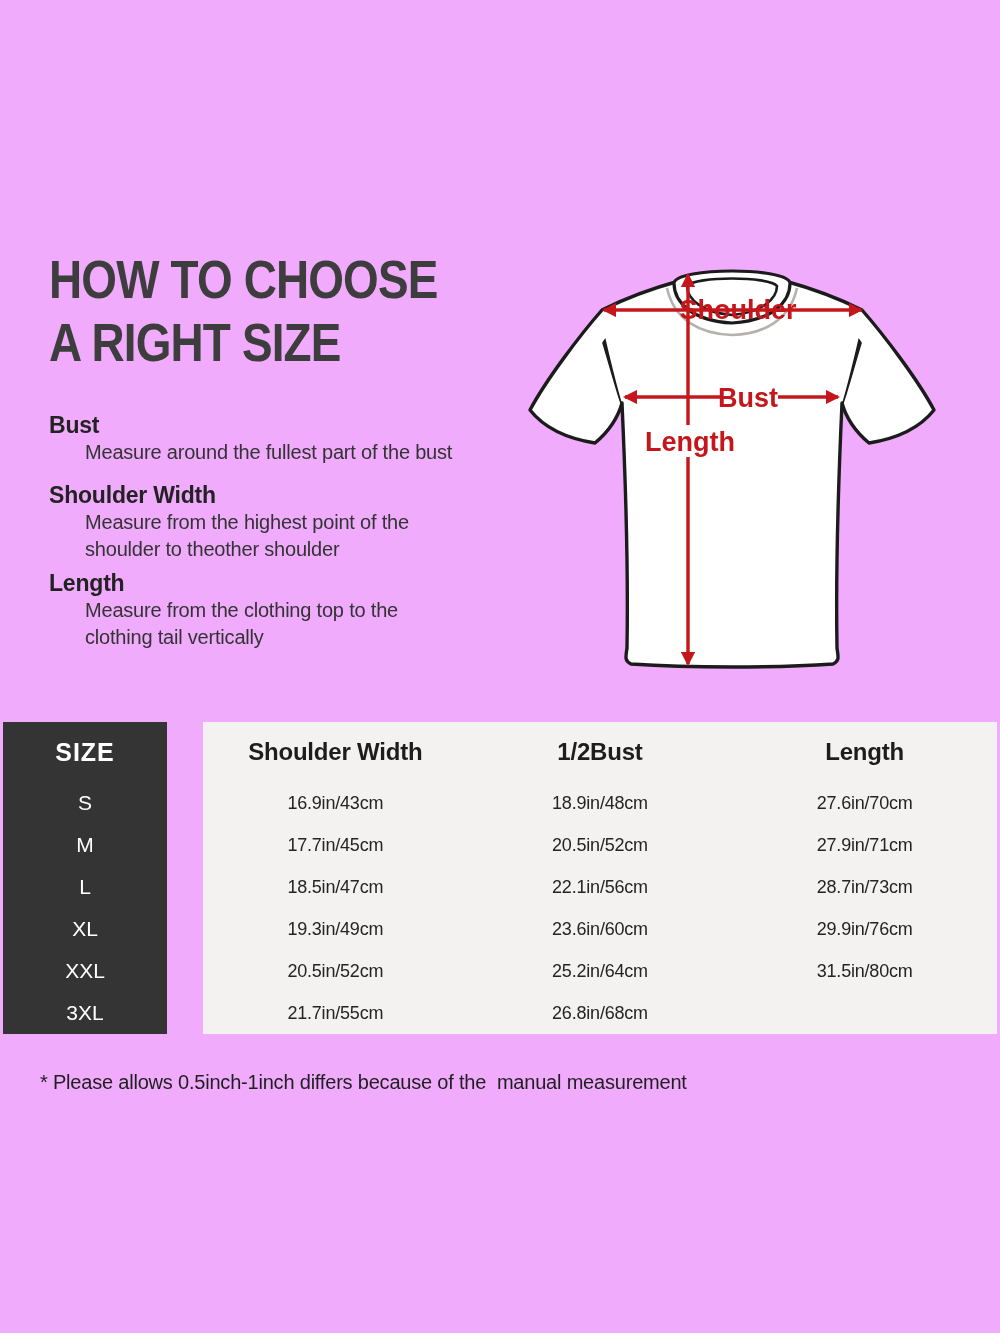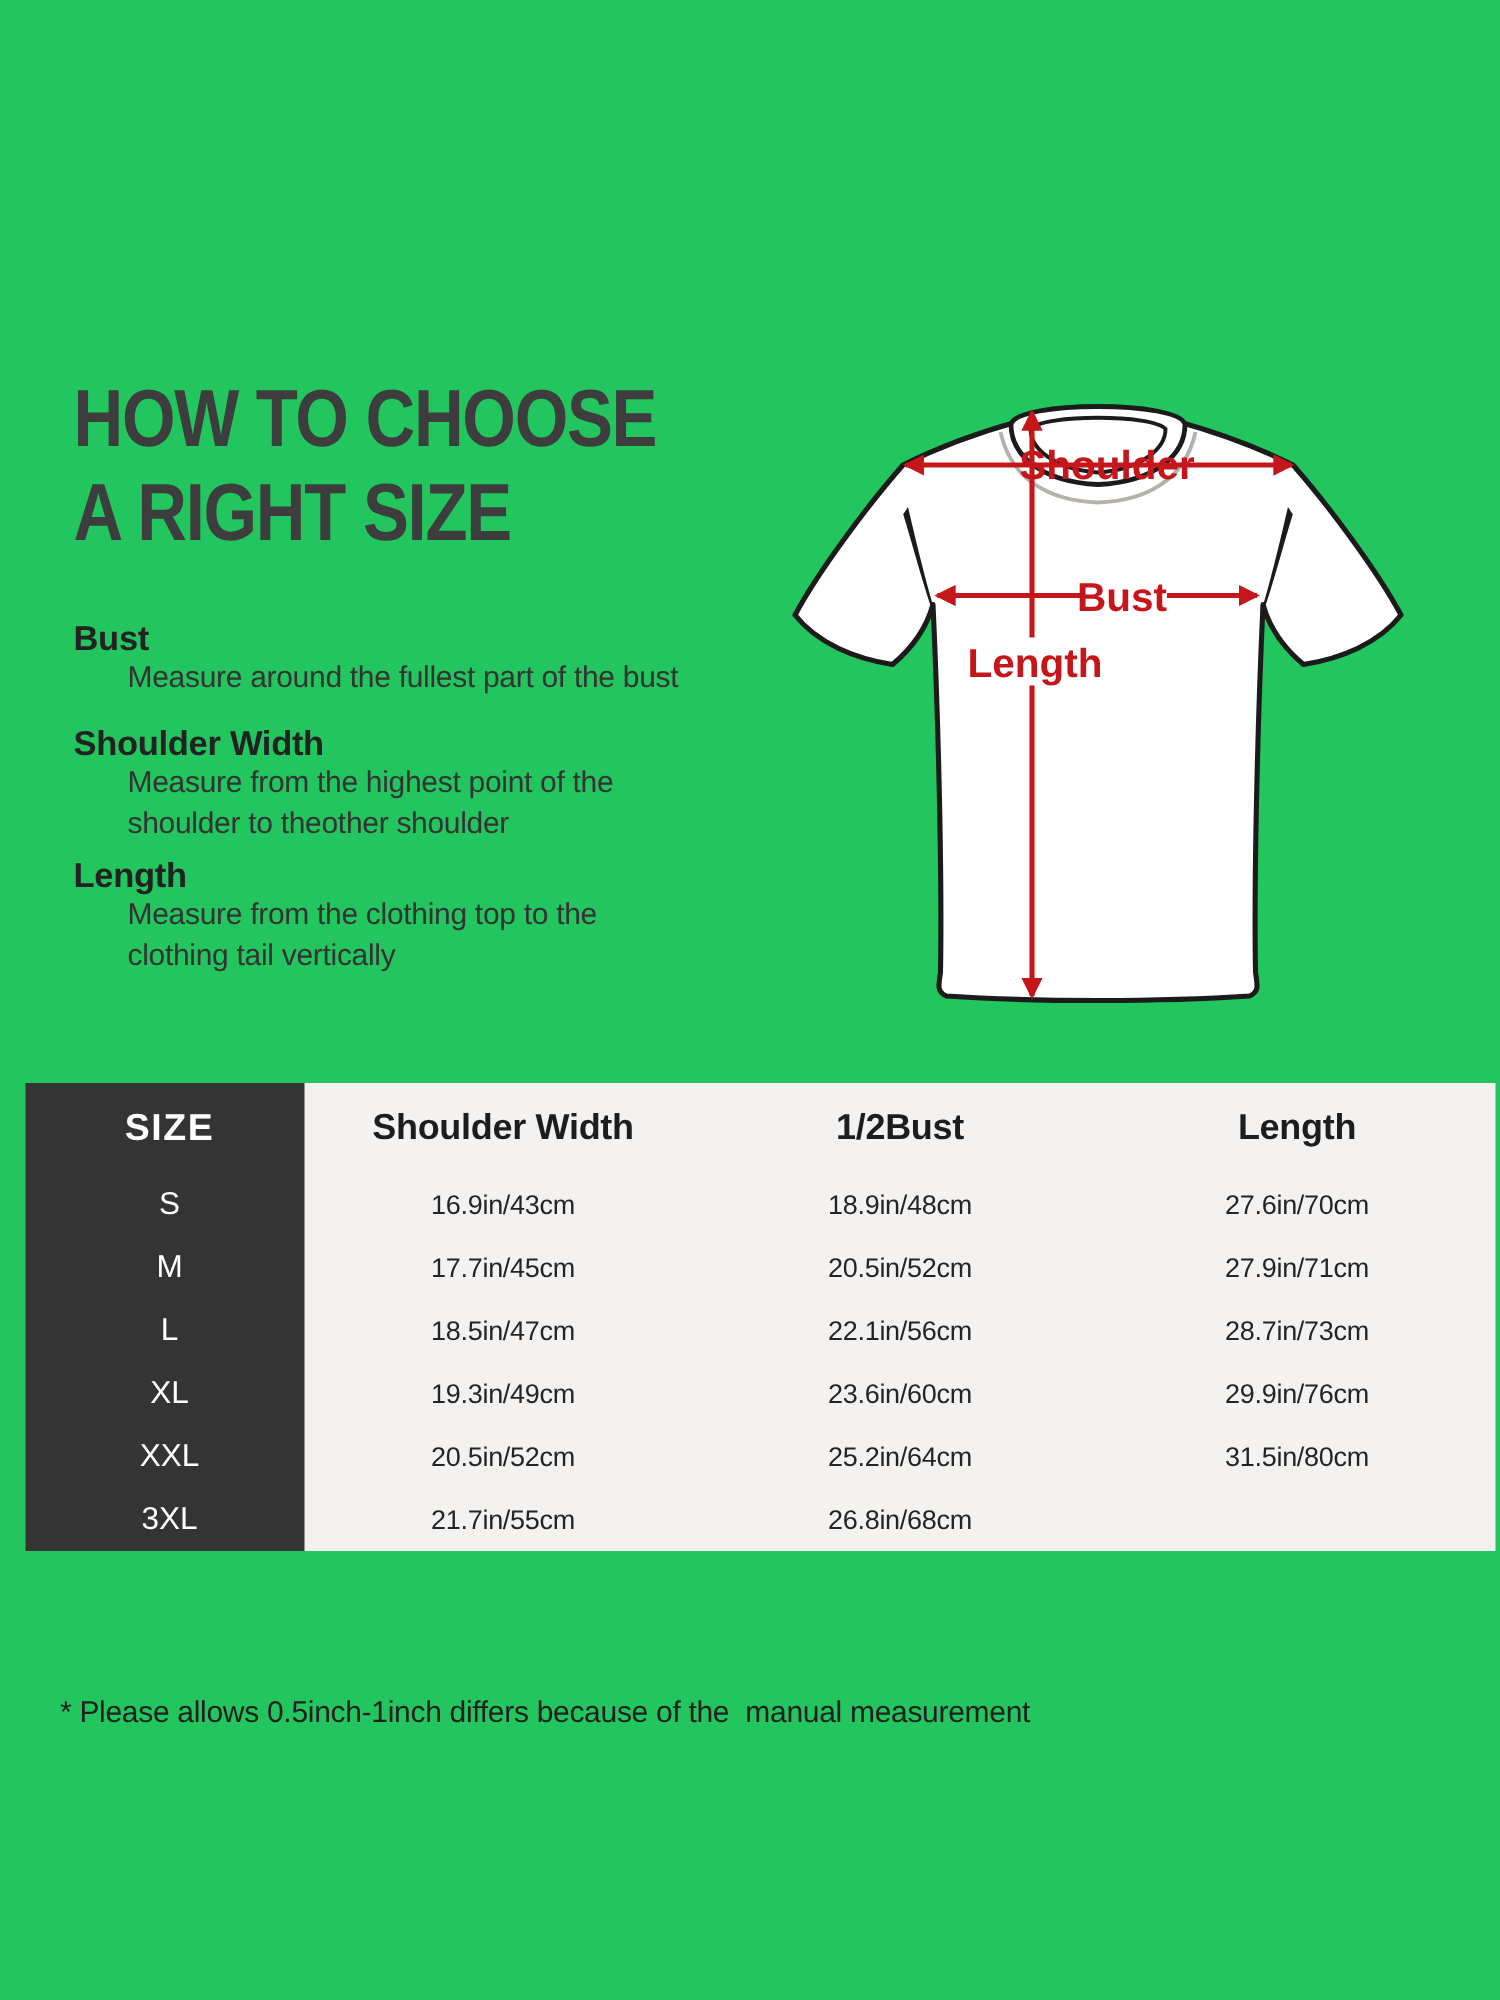--- a/index.html
+++ b/index.html
@@ -11,21 +11,21 @@
   *{margin:0;padding:0;box-sizing:border-box;}
   html,body{background:#ffffff;}
   body{
     font-family:"Liberation Sans","DejaVu Sans",sans-serif;
     color:#2e2e2e;
   }
   .canvas{
     position:relative;
     width:1000px;
     height:1333px;
-    background:#22c55e;
+    background:#f0abfc;
     overflow:hidden;
     padding-left:28px;
   }
   
   .page-title{
     position:absolute;
     left:49px;
     top:248px;
     font-size:54px;
     font-weight:700;
@@ -67,23 +67,23 @@
   }
   .dlabel{
     font-family:"Liberation Sans","DejaVu Sans",sans-serif;
     font-weight:700;
     font-size:27px;
     fill:var(--accent);
   }
   
   .tbl-size-col{
     position:absolute;
-    left:17px;
+    left:3px;
     top:722px;
-    width:192px;
+    width:164px;
     height:312px;
     background:var(--tbl-dark);
     display:grid;
     grid-template-rows:60px repeat(6,42px);
   }
   .tbl-size-col .cell{
     display:flex;
     align-items:center;
     justify-content:center;
     color:#ffffff;
@@ -121,21 +121,21 @@
   }
   .tbl-body .value{
     font-size:18px;
     color:#242424;
     letter-spacing:-0.2px;
   }
   
   .footnote{
     position:absolute;
     left:40px;
-    top:1131px;
+    top:1071px;
     font-size:20px;
     letter-spacing:-0.2px;
     color:#1f1f1f;
     white-space:pre;
   }
 </style>
 </head>
 <body>
 
 <div class="canvas">

